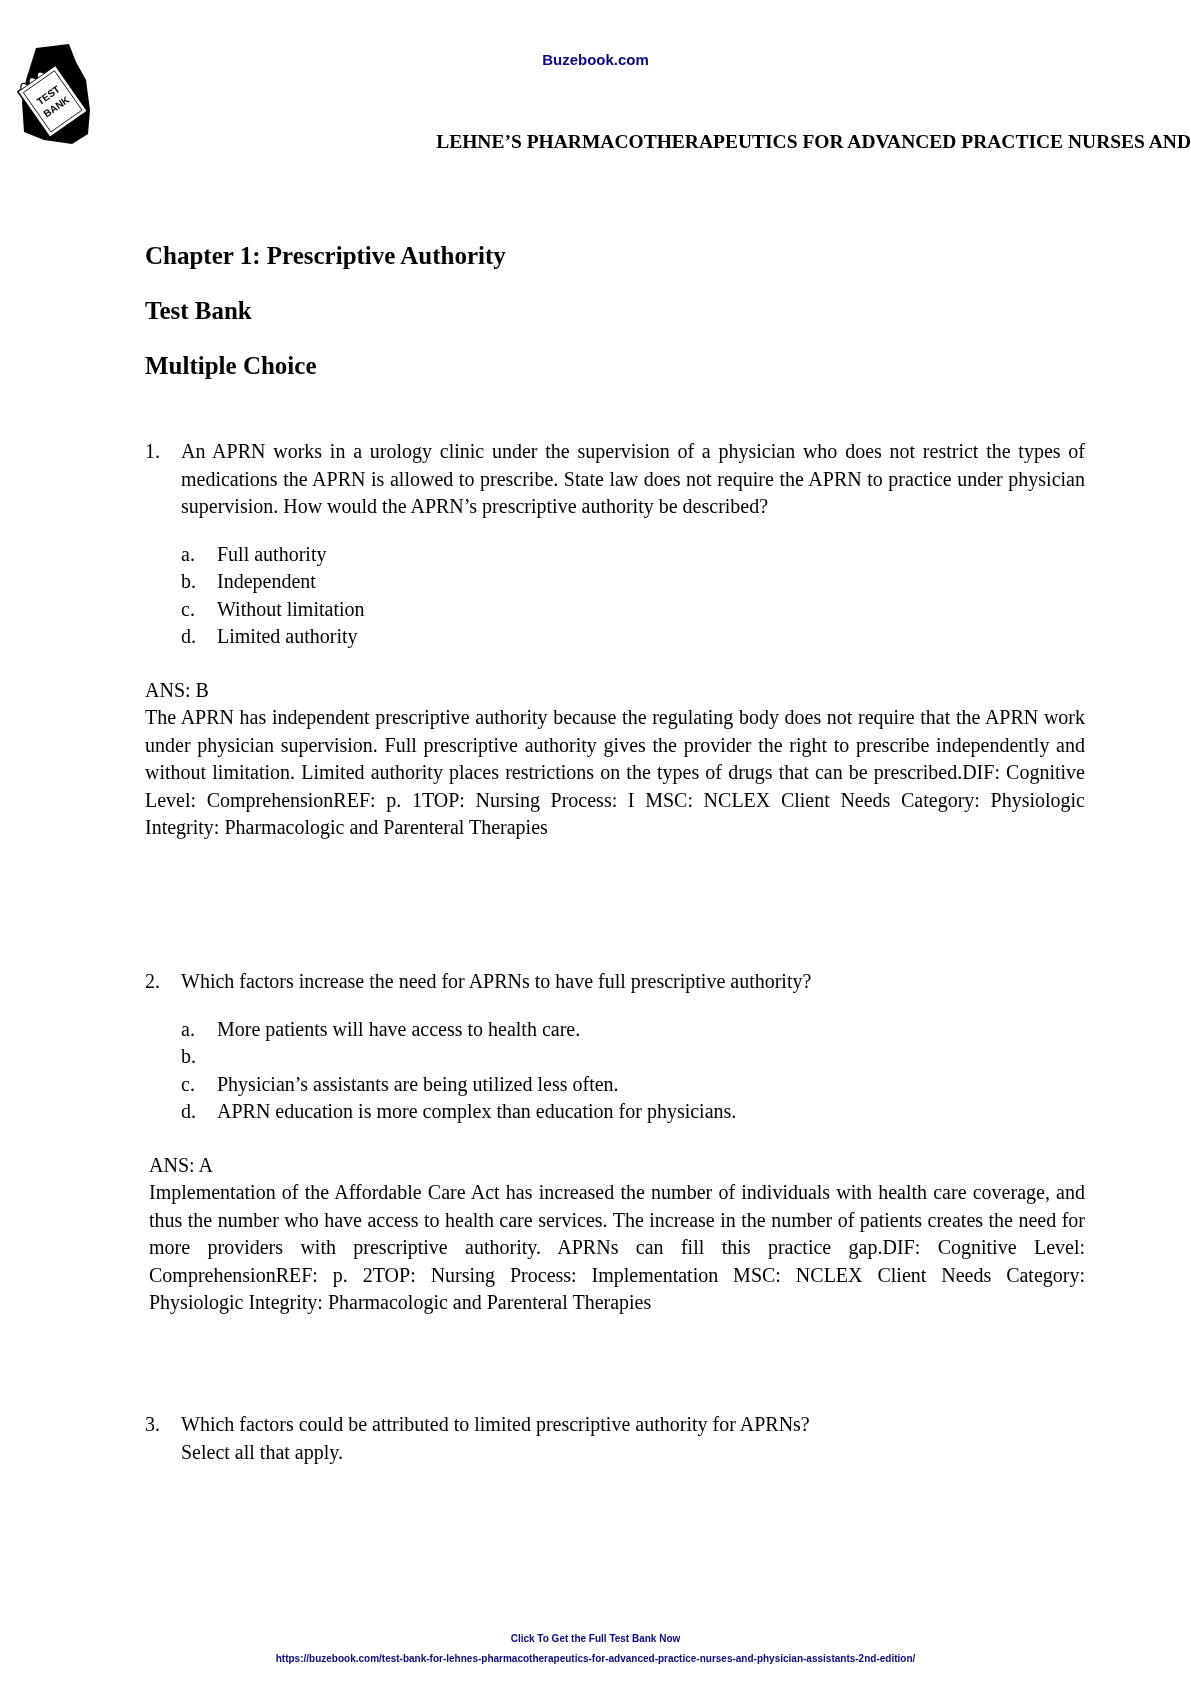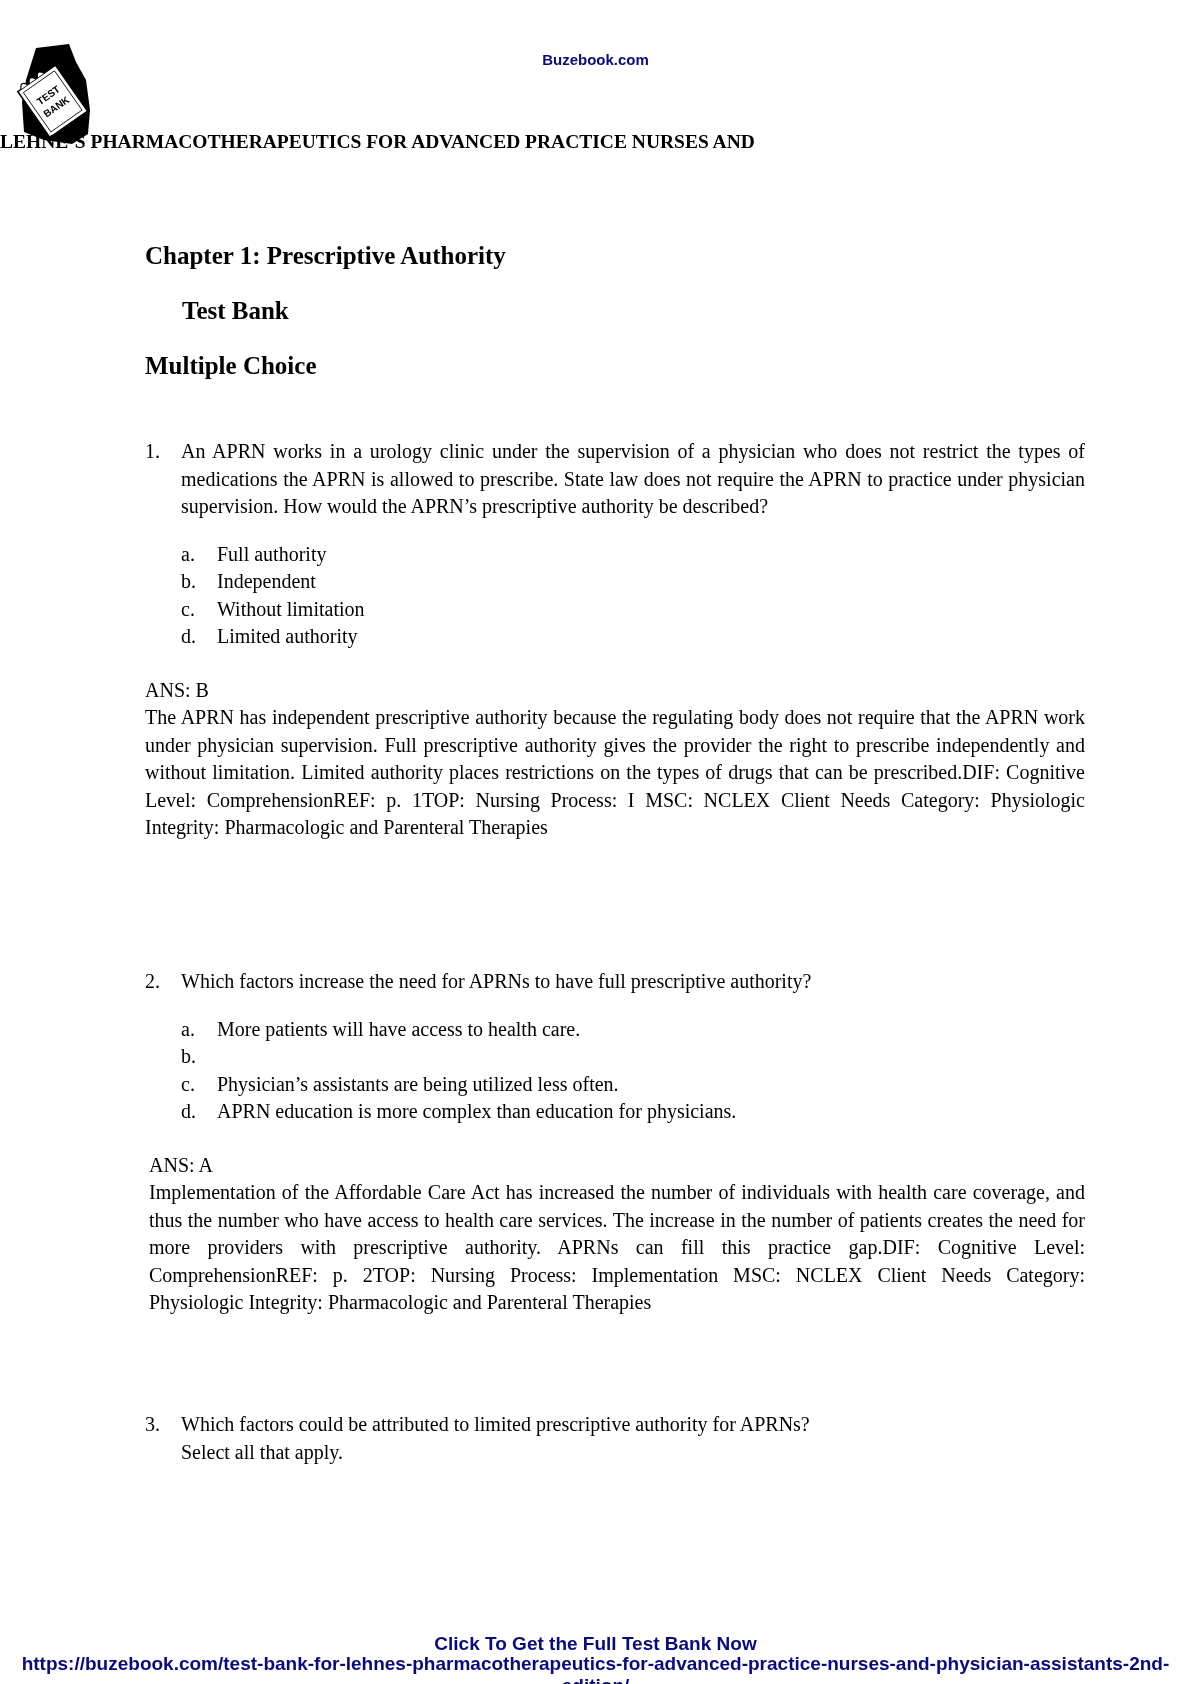--- a/index.html
+++ b/index.html
@@ -5,45 +5,45 @@
     html, body { margin: 0; padding: 0; background: #ffffff; }
     body { width: 1191px; height: 1684px; position: relative; overflow: hidden; color: #000; }
     .serif { font-family: "Liberation Serif", "DejaVu Serif", serif; }
     .sans { font-family: "Liberation Sans", "DejaVu Sans", sans-serif; }
 
     .logo { position: absolute; left: 14px; top: 40px; width: 80px; height: 108px; }
 
     .site-header { position: absolute; top: 51px; left: 0; width: 1191px; text-align: center;
       color: #0a0a80; font-weight: bold; font-size: 15px; }
 
-    .doc-title { position: absolute; top: 129px; left: 0; width: 1191px; text-align: left;
+    .doc-title { position: absolute; top: 129px; left: 0; width: 1191px; text-align: right;
       font-weight: bold; font-size: 19.5px; line-height: 26px; }
 
     .heading { position: absolute; left: 145px; font-weight: bold; font-size: 25px; }
     .h-chapter { top: 242px; }
-    .h-testbank { top: 297px; margin-left: 37px; }
+    .h-testbank { top: 297px; }
     .h-mc { top: 352px; }
 
     .question { position: absolute; left: 145px; width: 940px; font-size: 20px; line-height: 27.5px; }
     .q-row { display: flex; }
     .q-num { width: 36px; flex: none; }
     .q-text { flex: 1; text-align: justify; }
     .options { margin: 20px 0 0 36px; padding: 0; list-style: none; }
     .options li { display: flex; line-height: 27.5px; }
     .opt-letter { width: 36px; flex: none; }
     .answer { margin-top: 26px; }
     .ans-label { }
     .rationale { text-align: justify; }
 
     .q1 { top: 438px; }
     .q2 { top: 968px; }
     .q3 { top: 1411px; }
 
     .footer { position: absolute; left: 0; width: 1191px; text-align: center; color: #0a0a80;
-      font-weight: bold; font-size: 19px; }
+      font-weight: bold; font-size: 10px; }
     .footer-cta { top: 1633px; }
     .footer-url { top: 1653px; }
     a.plain { color: inherit; text-decoration: none; }
   </style>
 </head>
 <body>
 
 <div class="logo">
   <svg width="80" height="108" viewBox="0 0 80 108">
     <path d="M22 8 L55 4 L62 22 L72 40 L76 70 L74 94 L58 104 L30 100 L10 92 L8 62 L12 40 Z" fill="#000"></path>

